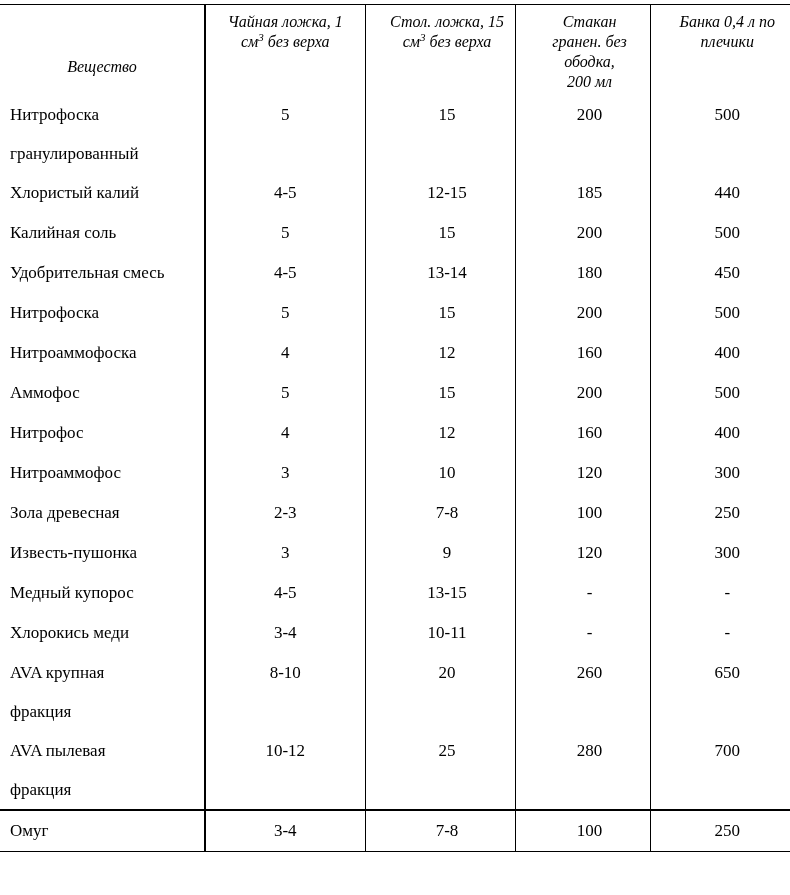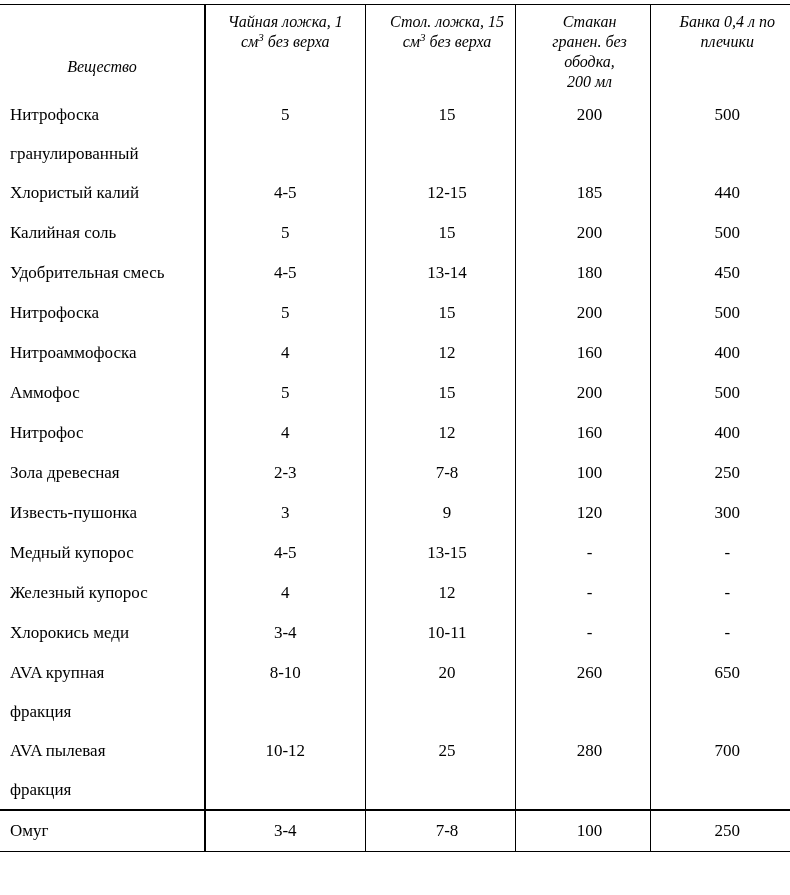--- a/index.html
+++ b/index.html
@@ -133,20 +133,27 @@
       </tr>
 
       <tr class="r1">
         <td class="c-name">Нитрофос</td>
         <td class="c-val bl-heavy">4</td>
         <td class="c-val bl">12</td>
         <td class="c-val bl">160</td>
         <td class="c-val bl">400</td>
       </tr>
 
+      <tr class="r1">
+        <td class="c-name">Нитроаммофос</td>
+        <td class="c-val bl-heavy">3</td>
+        <td class="c-val bl">10</td>
+        <td class="c-val bl">120</td>
+        <td class="c-val bl">300</td>
+      </tr>
 
       <tr class="r1">
         <td class="c-name">Зола древесная</td>
         <td class="c-val bl-heavy">2-3</td>
         <td class="c-val bl">7-8</td>
         <td class="c-val bl">100</td>
         <td class="c-val bl">250</td>
       </tr>
 
       <tr class="r1">
@@ -158,27 +165,20 @@
       </tr>
 
       <tr class="r1">
         <td class="c-name">Медный купорос</td>
         <td class="c-val bl-heavy">4-5</td>
         <td class="c-val bl">13-15</td>
         <td class="c-val bl">-</td>
         <td class="c-val bl">-</td>
       </tr>
 
-      <tr class="r1">
-        <td class="c-name">Железный купорос</td>
-        <td class="c-val bl-heavy">4</td>
-        <td class="c-val bl">12</td>
-        <td class="c-val bl">-</td>
-        <td class="c-val bl">-</td>
-      </tr>
 
       <tr class="r1">
         <td class="c-name">Хлорокись меди</td>
         <td class="c-val bl-heavy">3-4</td>
         <td class="c-val bl">10-11</td>
         <td class="c-val bl">-</td>
         <td class="c-val bl">-</td>
       </tr>
 
       <tr class="r2">

